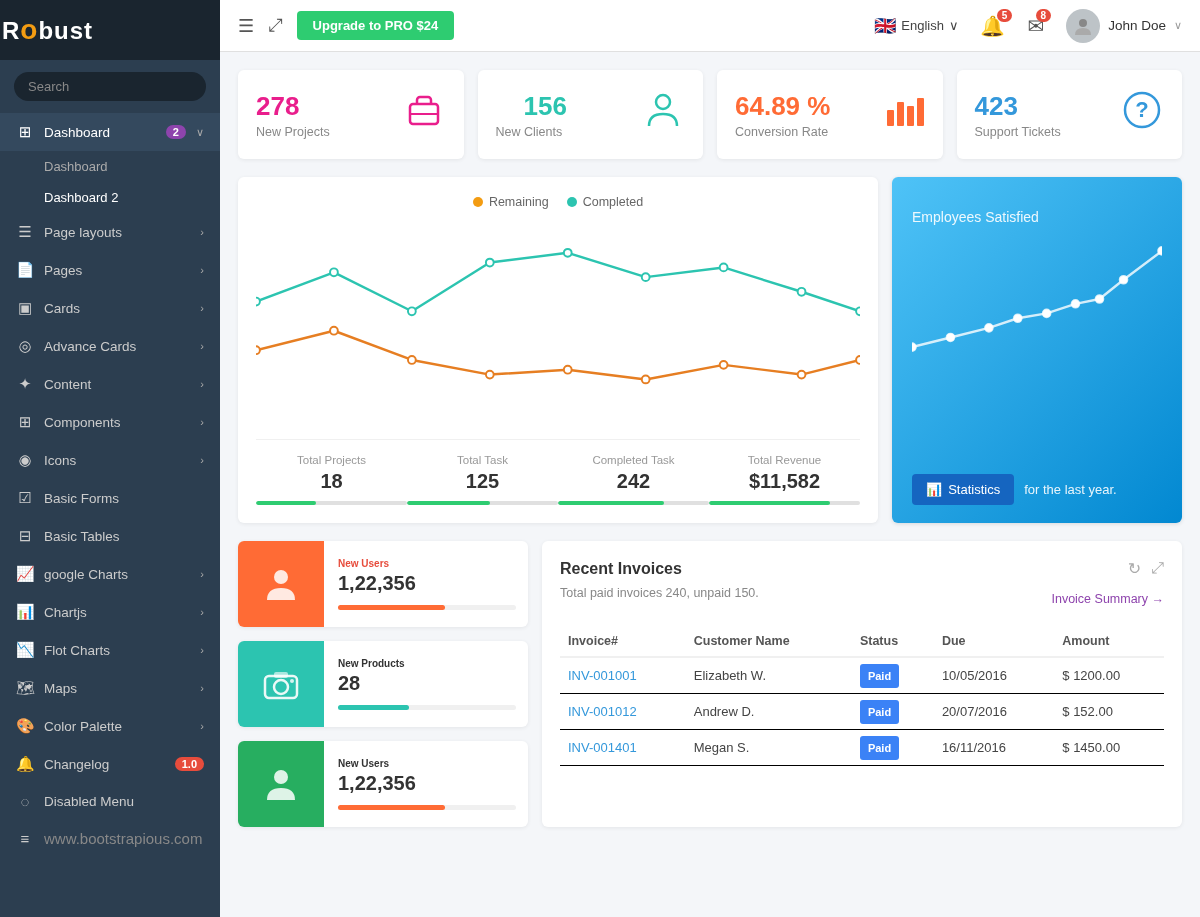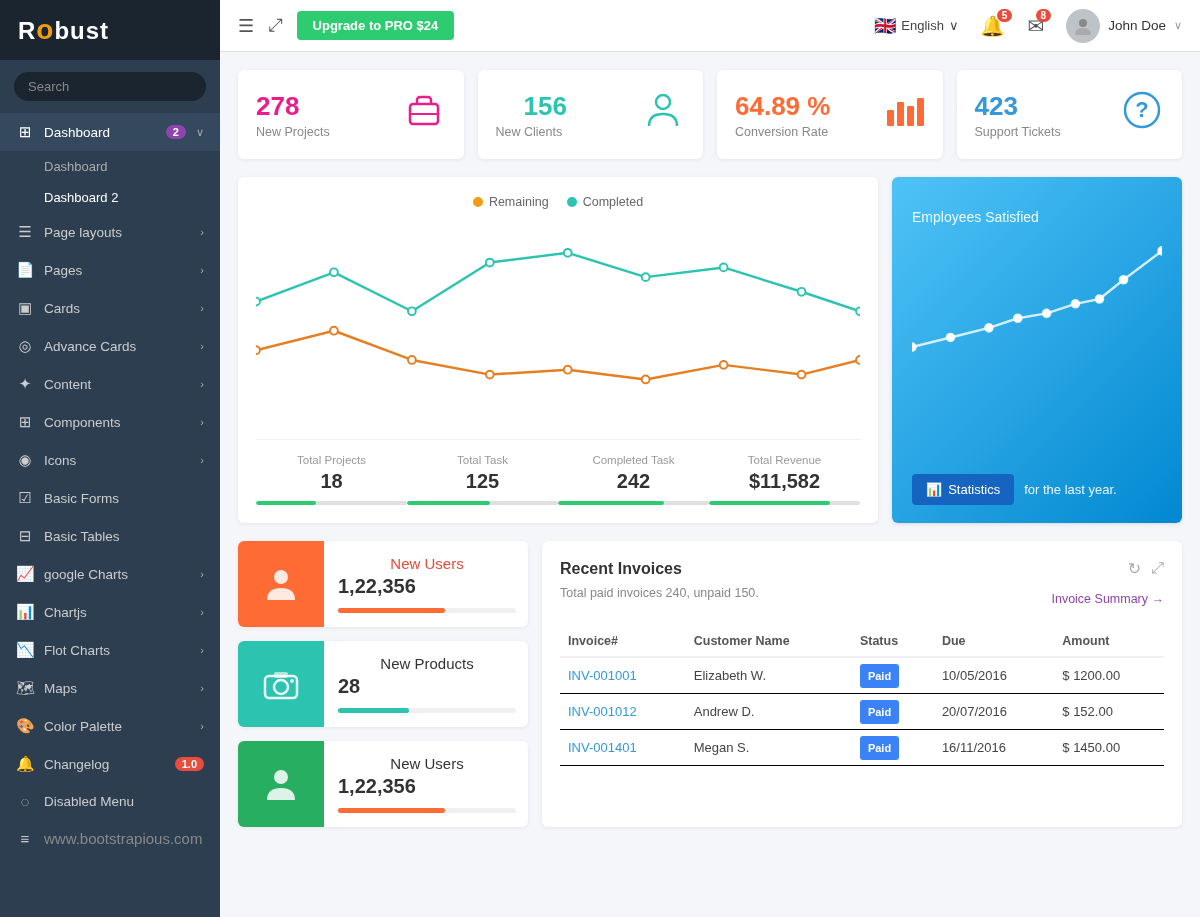--- a/index.html
+++ b/index.html
@@ -11,21 +11,21 @@
       min-width: 220px;
       background: #2c3e50;
       color: #ecf0f1;
       display: flex;
       flex-direction: column;
       height: 100%;
       overflow-y: auto;
     }
     .sidebar-logo {
       background: #1a252f;
-      padding: 14px 18px;
+      padding: 14px 2px;
       font-size: 24px;
       font-weight: 700;
       color: #fff;
       letter-spacing: 1px;
       display: flex;
       align-items: center;
       gap: 4px;
     }
     .logo-dot { color: #f39c12; font-size: 28px; }
     .sidebar-search {
@@ -285,21 +285,21 @@
       display: flex;
       align-items: center;
       justify-content: center;
       font-size: 36px;
       color: rgba(255,255,255,0.9);
     }
     .widget-icon-box.orange { background: #ff6b35; }
     .widget-icon-box.teal { background: #2cc4b0; }
     .widget-icon-box.green { background: #27ae60; }
     .widget-info { flex: 1; padding: 12px 12px 12px 0; }
-    .widget-title { font-size: 15px; color: #e74c3c; font-weight: 400; text-align: center; }
+    .widget-title { font-size: 10px; color: #e74c3c; font-weight: 700; }
     .widget-title.dark { color: #333; }
     .widget-value { font-size: 20px; font-weight: 700; color: #333; margin-top: 3px; }
     .widget-bar { height: 5px; background: #f0f0f0; border-radius: 3px; margin-top: 10px; }
     .widget-bar-fill { height: 100%; border-radius: 3px; }
     .widget-bar-fill.orange { background: #ff6b35; width: 60%; }
     .widget-bar-fill.teal { background: #2cc4b0; width: 40%; }
 
     
     .invoice-card {
       background: #fff;

